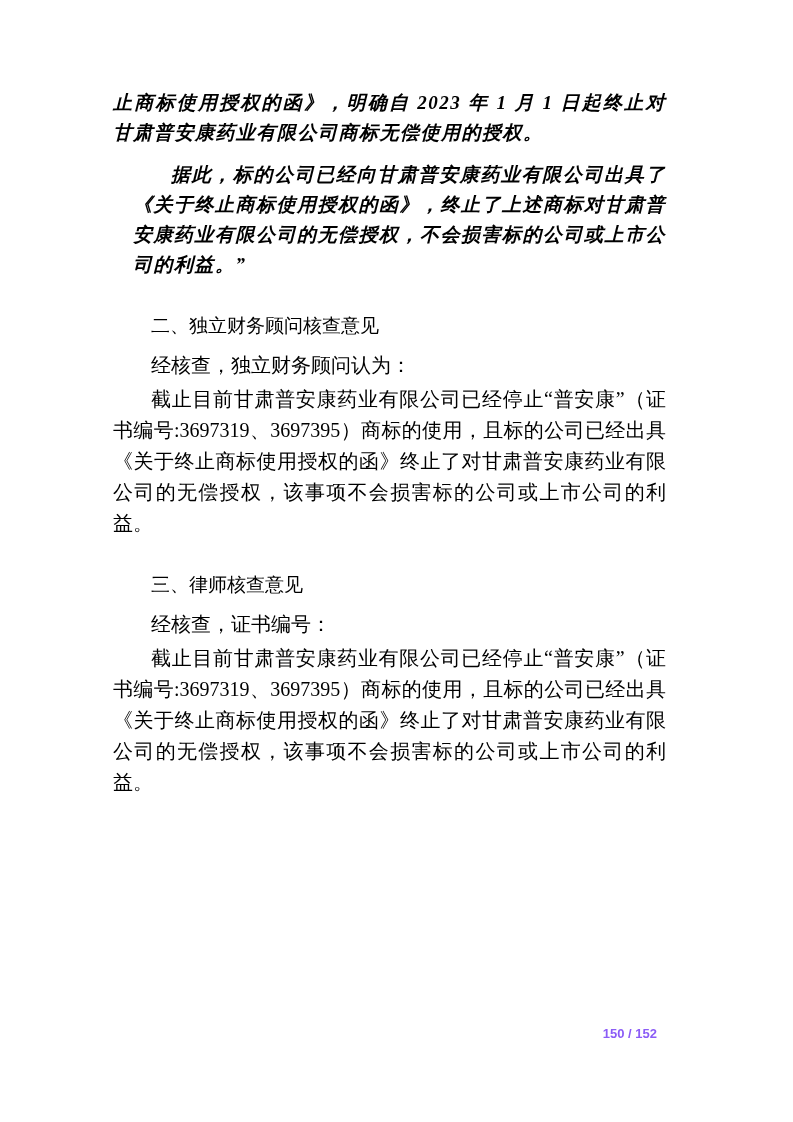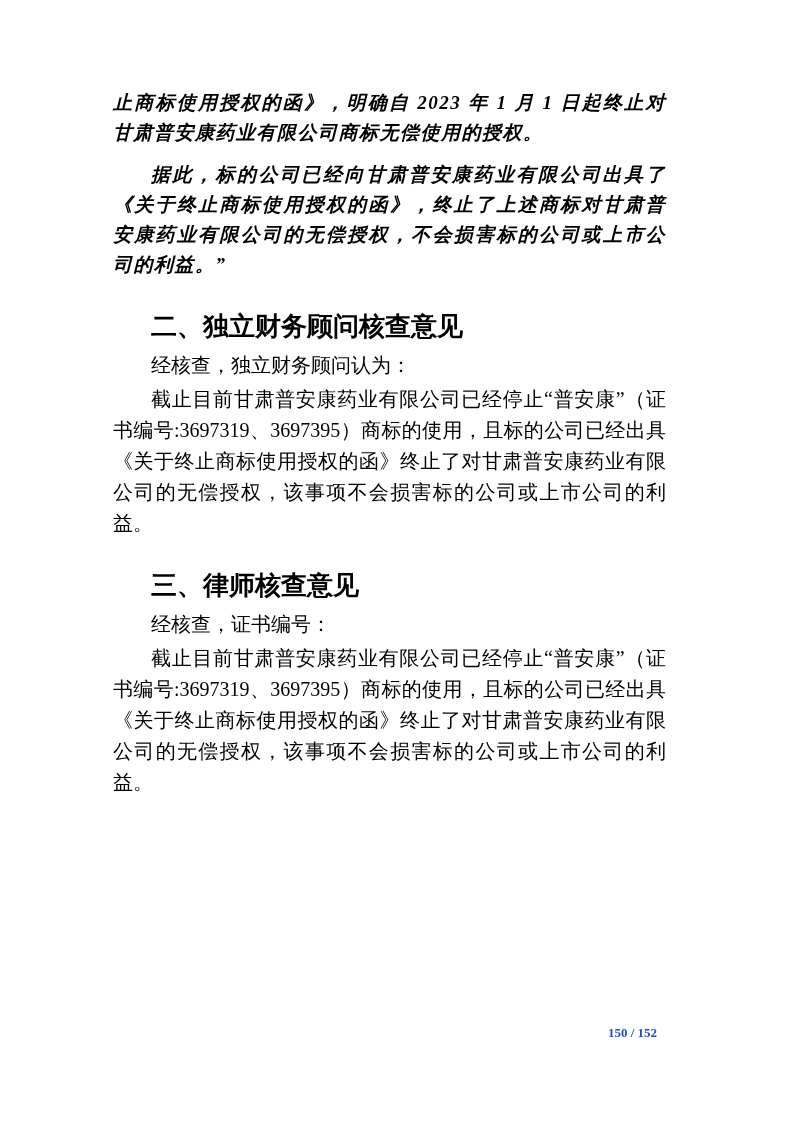--- a/index.html
+++ b/index.html
@@ -26,48 +26,48 @@
   .quote {
     font-family: "Liberation Serif", "DejaVu Serif", serif;
     font-weight: bold;
     font-style: italic;
     font-size: 19px;
     line-height: 30px;
     letter-spacing: 1.5px;
     text-align: justify;
     margin: 0 0 12px 0;
   }
-  .quote.indent { text-indent: 38px; }
+  .quote.indent { text-indent: 38px; margin-left: 20px; }
   
   .heading {
     font-family: "Liberation Sans", "DejaVu Sans", sans-serif;
-    font-weight: bold;
-    font-size: 26px;
+    font-weight: normal;
+    font-size: 19px;
     line-height: 28px;
     text-indent: 38px;
     margin: 32px 0 10px 0;
   }
   
   .body-para {
     font-family: "Liberation Serif", "DejaVu Serif", serif;
     font-weight: normal;
     font-size: 20px;
     line-height: 31px;
     text-align: justify;
     text-indent: 38px;
     margin: 0 0 3px 0;
   }
   .footer {
     position: absolute;
     right: 121px;
     bottom: 81px;
-    font-family: Liberation Serif, serif;
+    font-family: Liberation Sans, sans-serif;
     font-weight: bold;
     font-size: 13px;
-    color: #1d4ed8;
+    color: #8b5cf6;
   }
 </style>
 </head>
 <body>
 
 <div class="page">
   <div class="content">
 
     <p class="quote">止商标使用授权的函》，明确自 2023 年 1 月 1 日起终止对甘肃普安康药业有限公司商标无偿使用的授权。</p>
 

